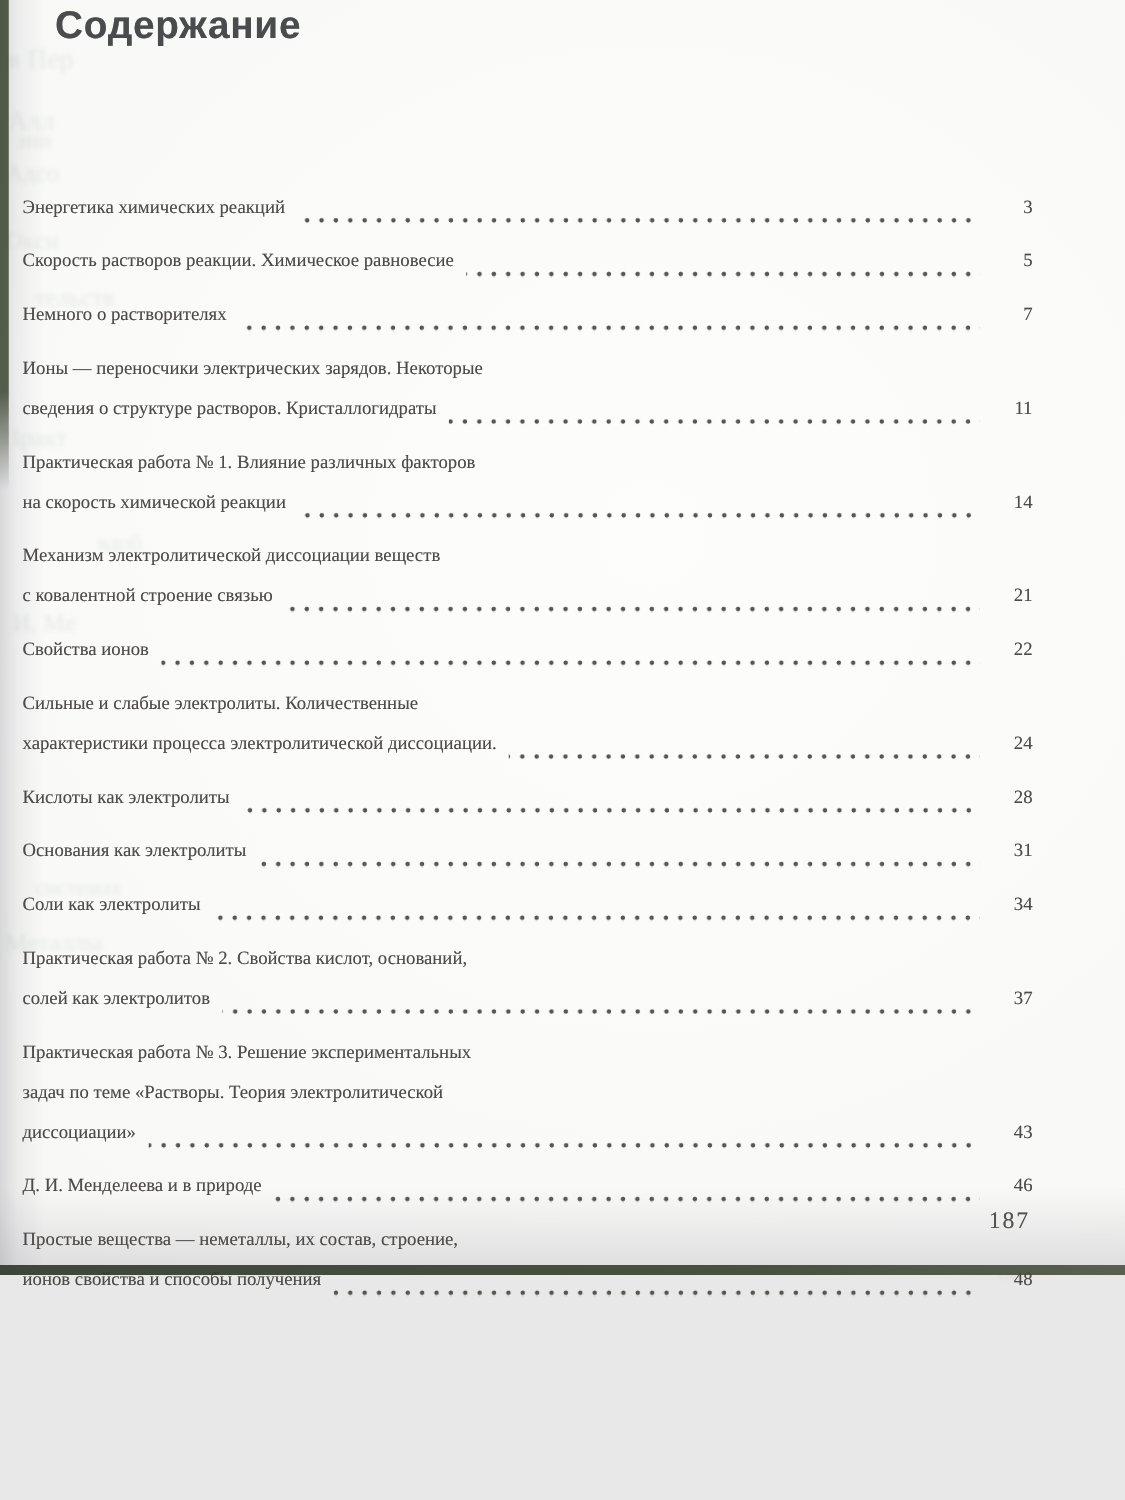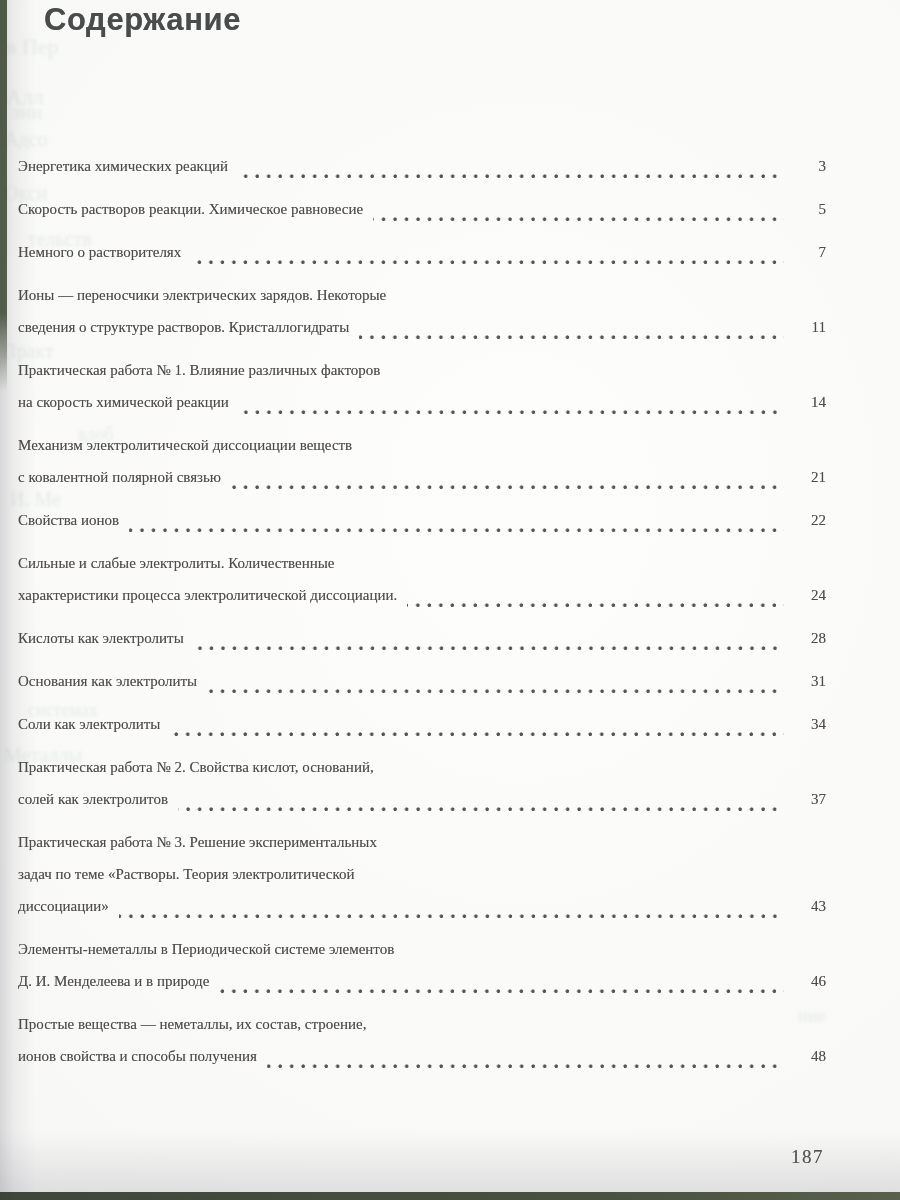--- a/index.html
+++ b/index.html
@@ -1,18 +1,18 @@
 <!DOCTYPE html>
 <html><head>
 <meta charset="utf-8">
 <style>
   html,body{margin:0;padding:0;background:#e8e8e8;}
   body{width:900px;height:1200px;overflow:hidden;}
   .scan{
-    position:relative;width:900px;height:1200px;box-sizing:border-box;
+    position:relative;width:900px;height:1020px;box-sizing:border-box;
     background-color:#fbfbf9;
     background-image:
       linear-gradient(to right, rgba(145,145,155,0.32) 0px, rgba(145,145,155,0.12) 14px, rgba(145,145,155,0) 36px),
       linear-gradient(to top, rgba(135,135,145,0.25) 0px, rgba(135,135,145,0) 70px),
       radial-gradient(130% 110% at 58% 42%, #fdfdfc 0%, #f5f5f3 100%);
     font-kerning:normal;
   }
   .title{
     position:absolute;left:44px;top:2px;margin:0;
     font-family:"Liberation Sans",sans-serif;font-weight:bold;
@@ -115,21 +115,21 @@
         <div class="lastline">
       <span class="txt">на скорость химической реакции</span>
       <span class="leader"></span>
       <span class="pg">14</span>
     </div>
   </div>
 
   <div class="entry">
     <div class="line">Механизм электролитической диссоциации веществ</div>
         <div class="lastline">
-      <span class="txt">с ковалентной полярной связью</span>
+      <span class="txt">с ковалентной строение связью</span>
       <span class="leader"></span>
       <span class="pg">21</span>
     </div>
   </div>
 
   <div class="entry">
     <div class="lastline">
       <span class="txt">Свойства ионов</span>
       <span class="leader"></span>
       <span class="pg">22</span>
@@ -183,21 +183,20 @@
     <div class="line">Практическая работа № 3. Решение экспериментальных</div>
         <div class="line">задач по теме «Растворы. Теория электролитической</div>
         <div class="lastline">
       <span class="txt">диссоциации»</span>
       <span class="leader"></span>
       <span class="pg">43</span>
     </div>
   </div>
 
   <div class="entry">
-    <div class="line">Элементы-неметаллы в Периодической системе элементов</div>
         <div class="lastline">
       <span class="txt">Д. И. Менделеева и в природе</span>
       <span class="leader"></span>
       <span class="pg">46</span>
     </div>
   </div>
 
   <div class="entry">
     <div class="line">Простые вещества — неметаллы, их состав, строение,</div>
         <div class="lastline">

